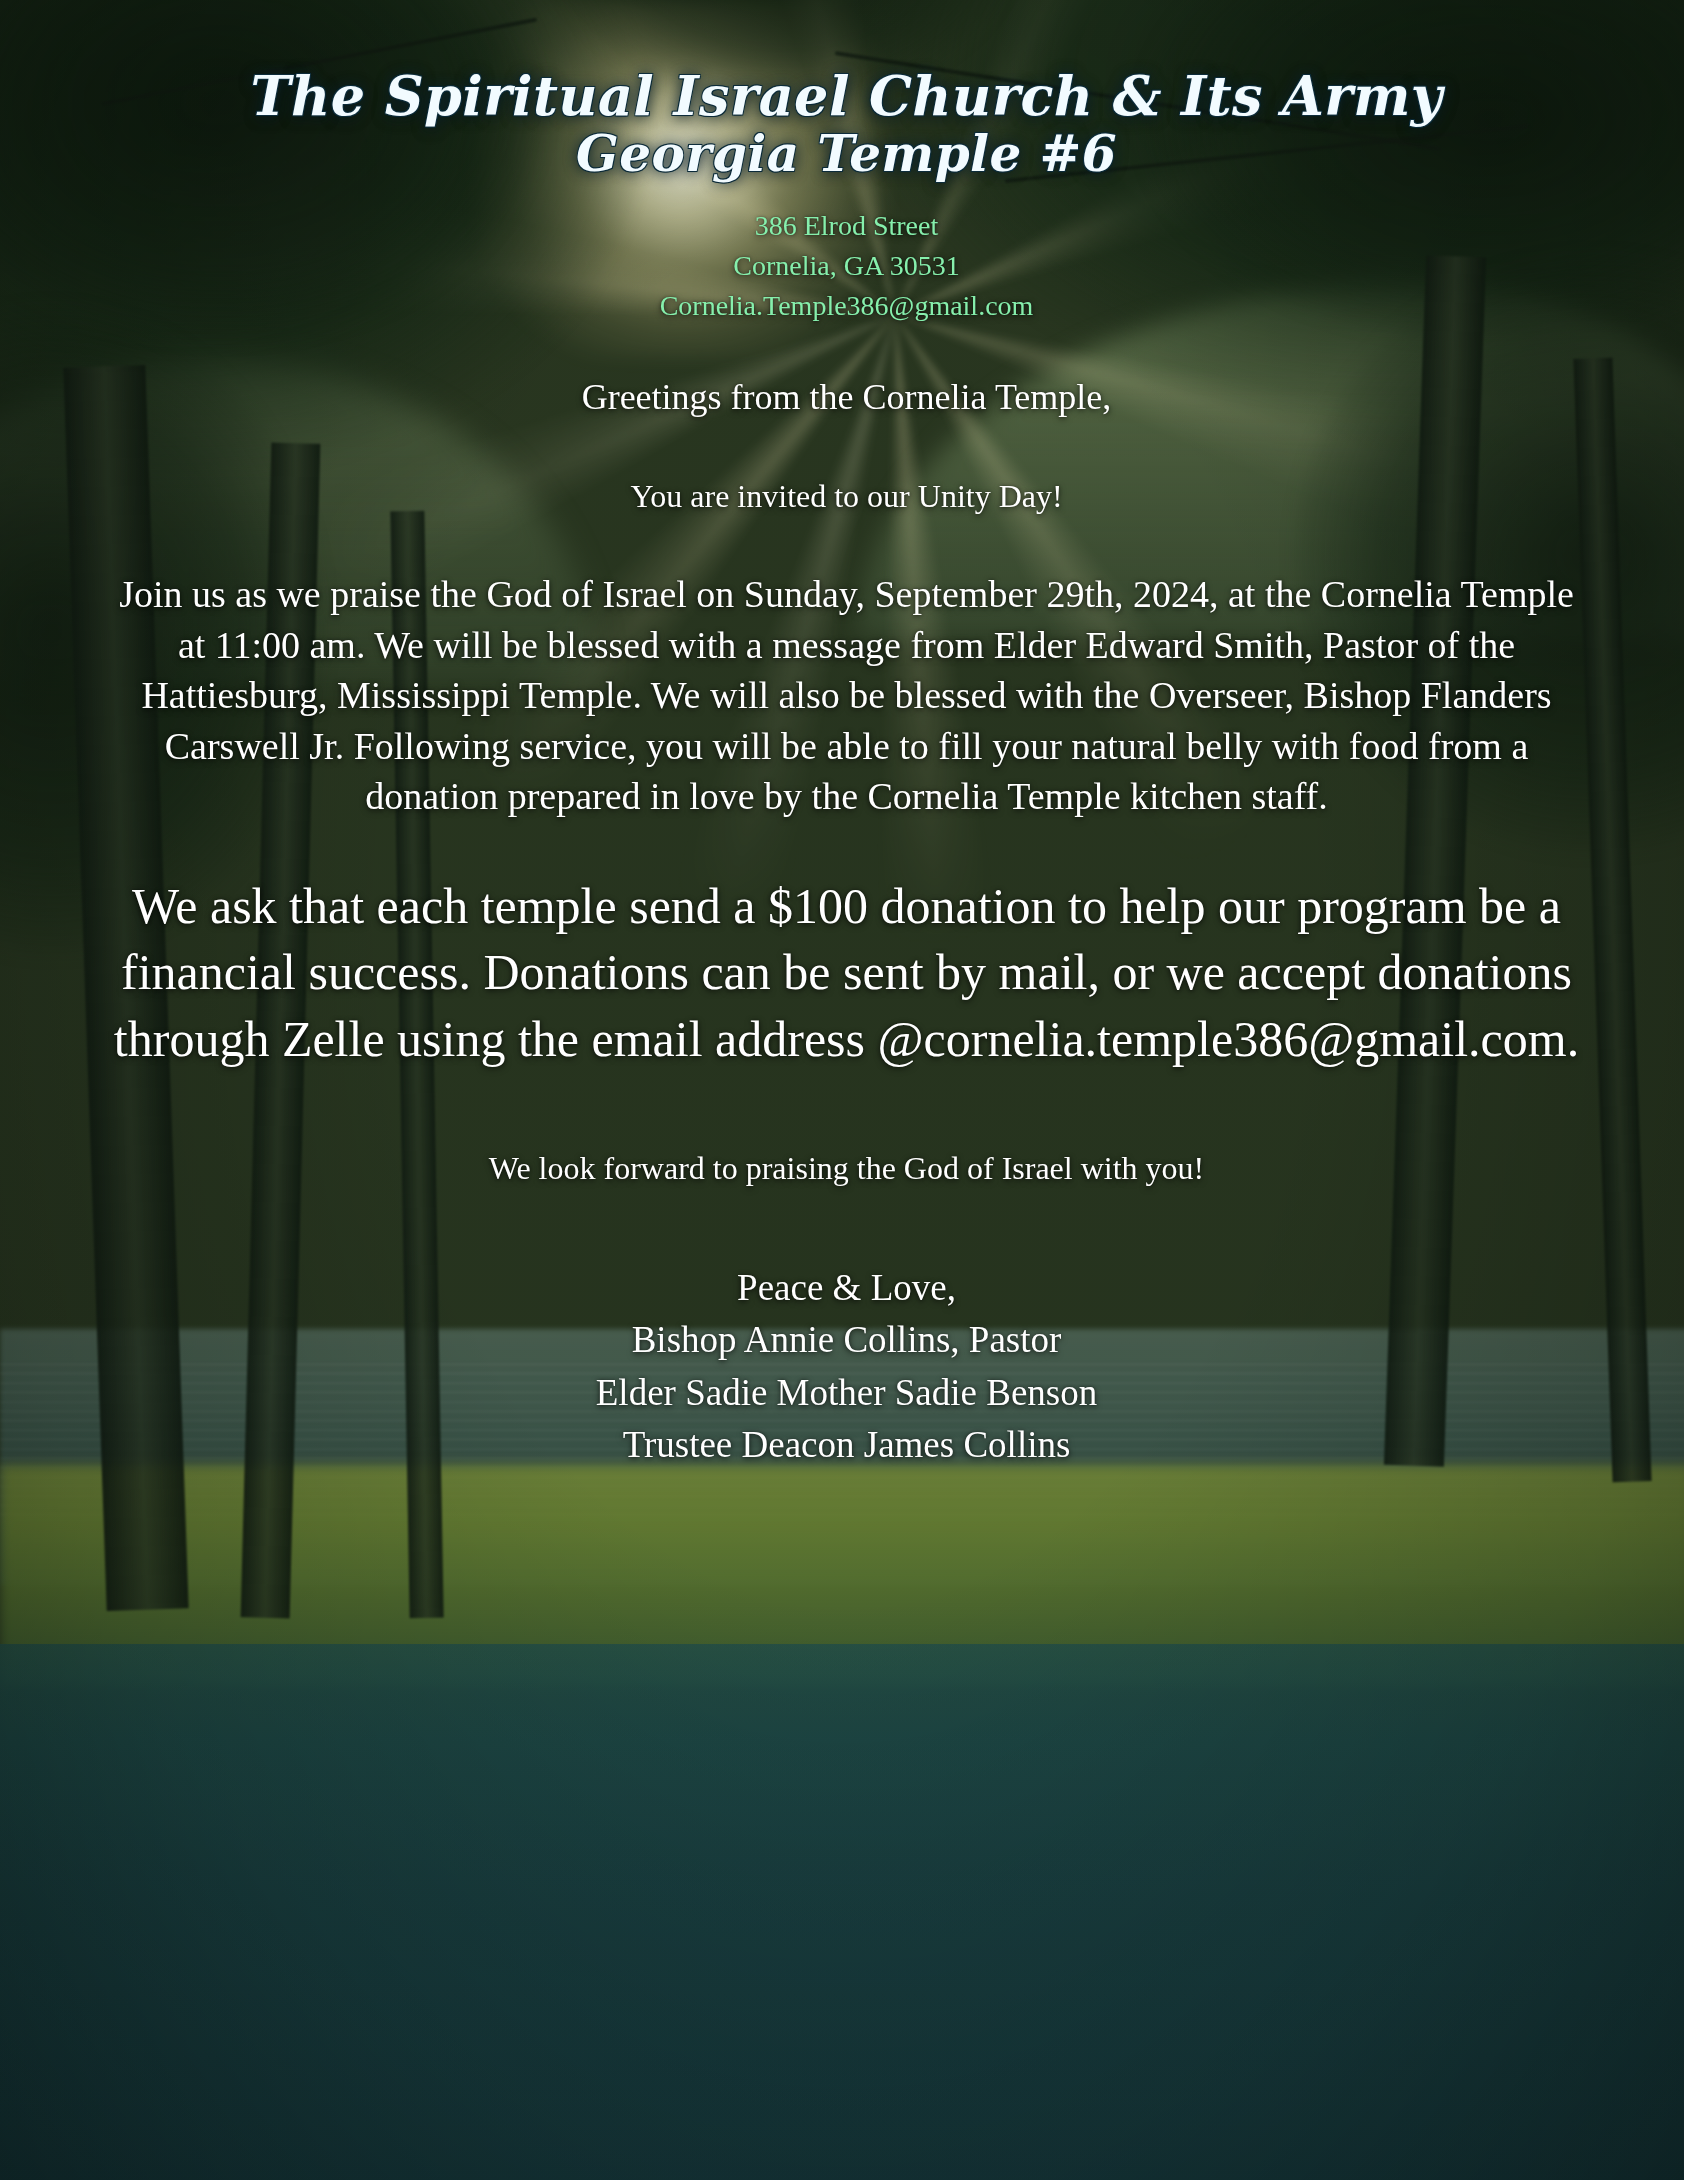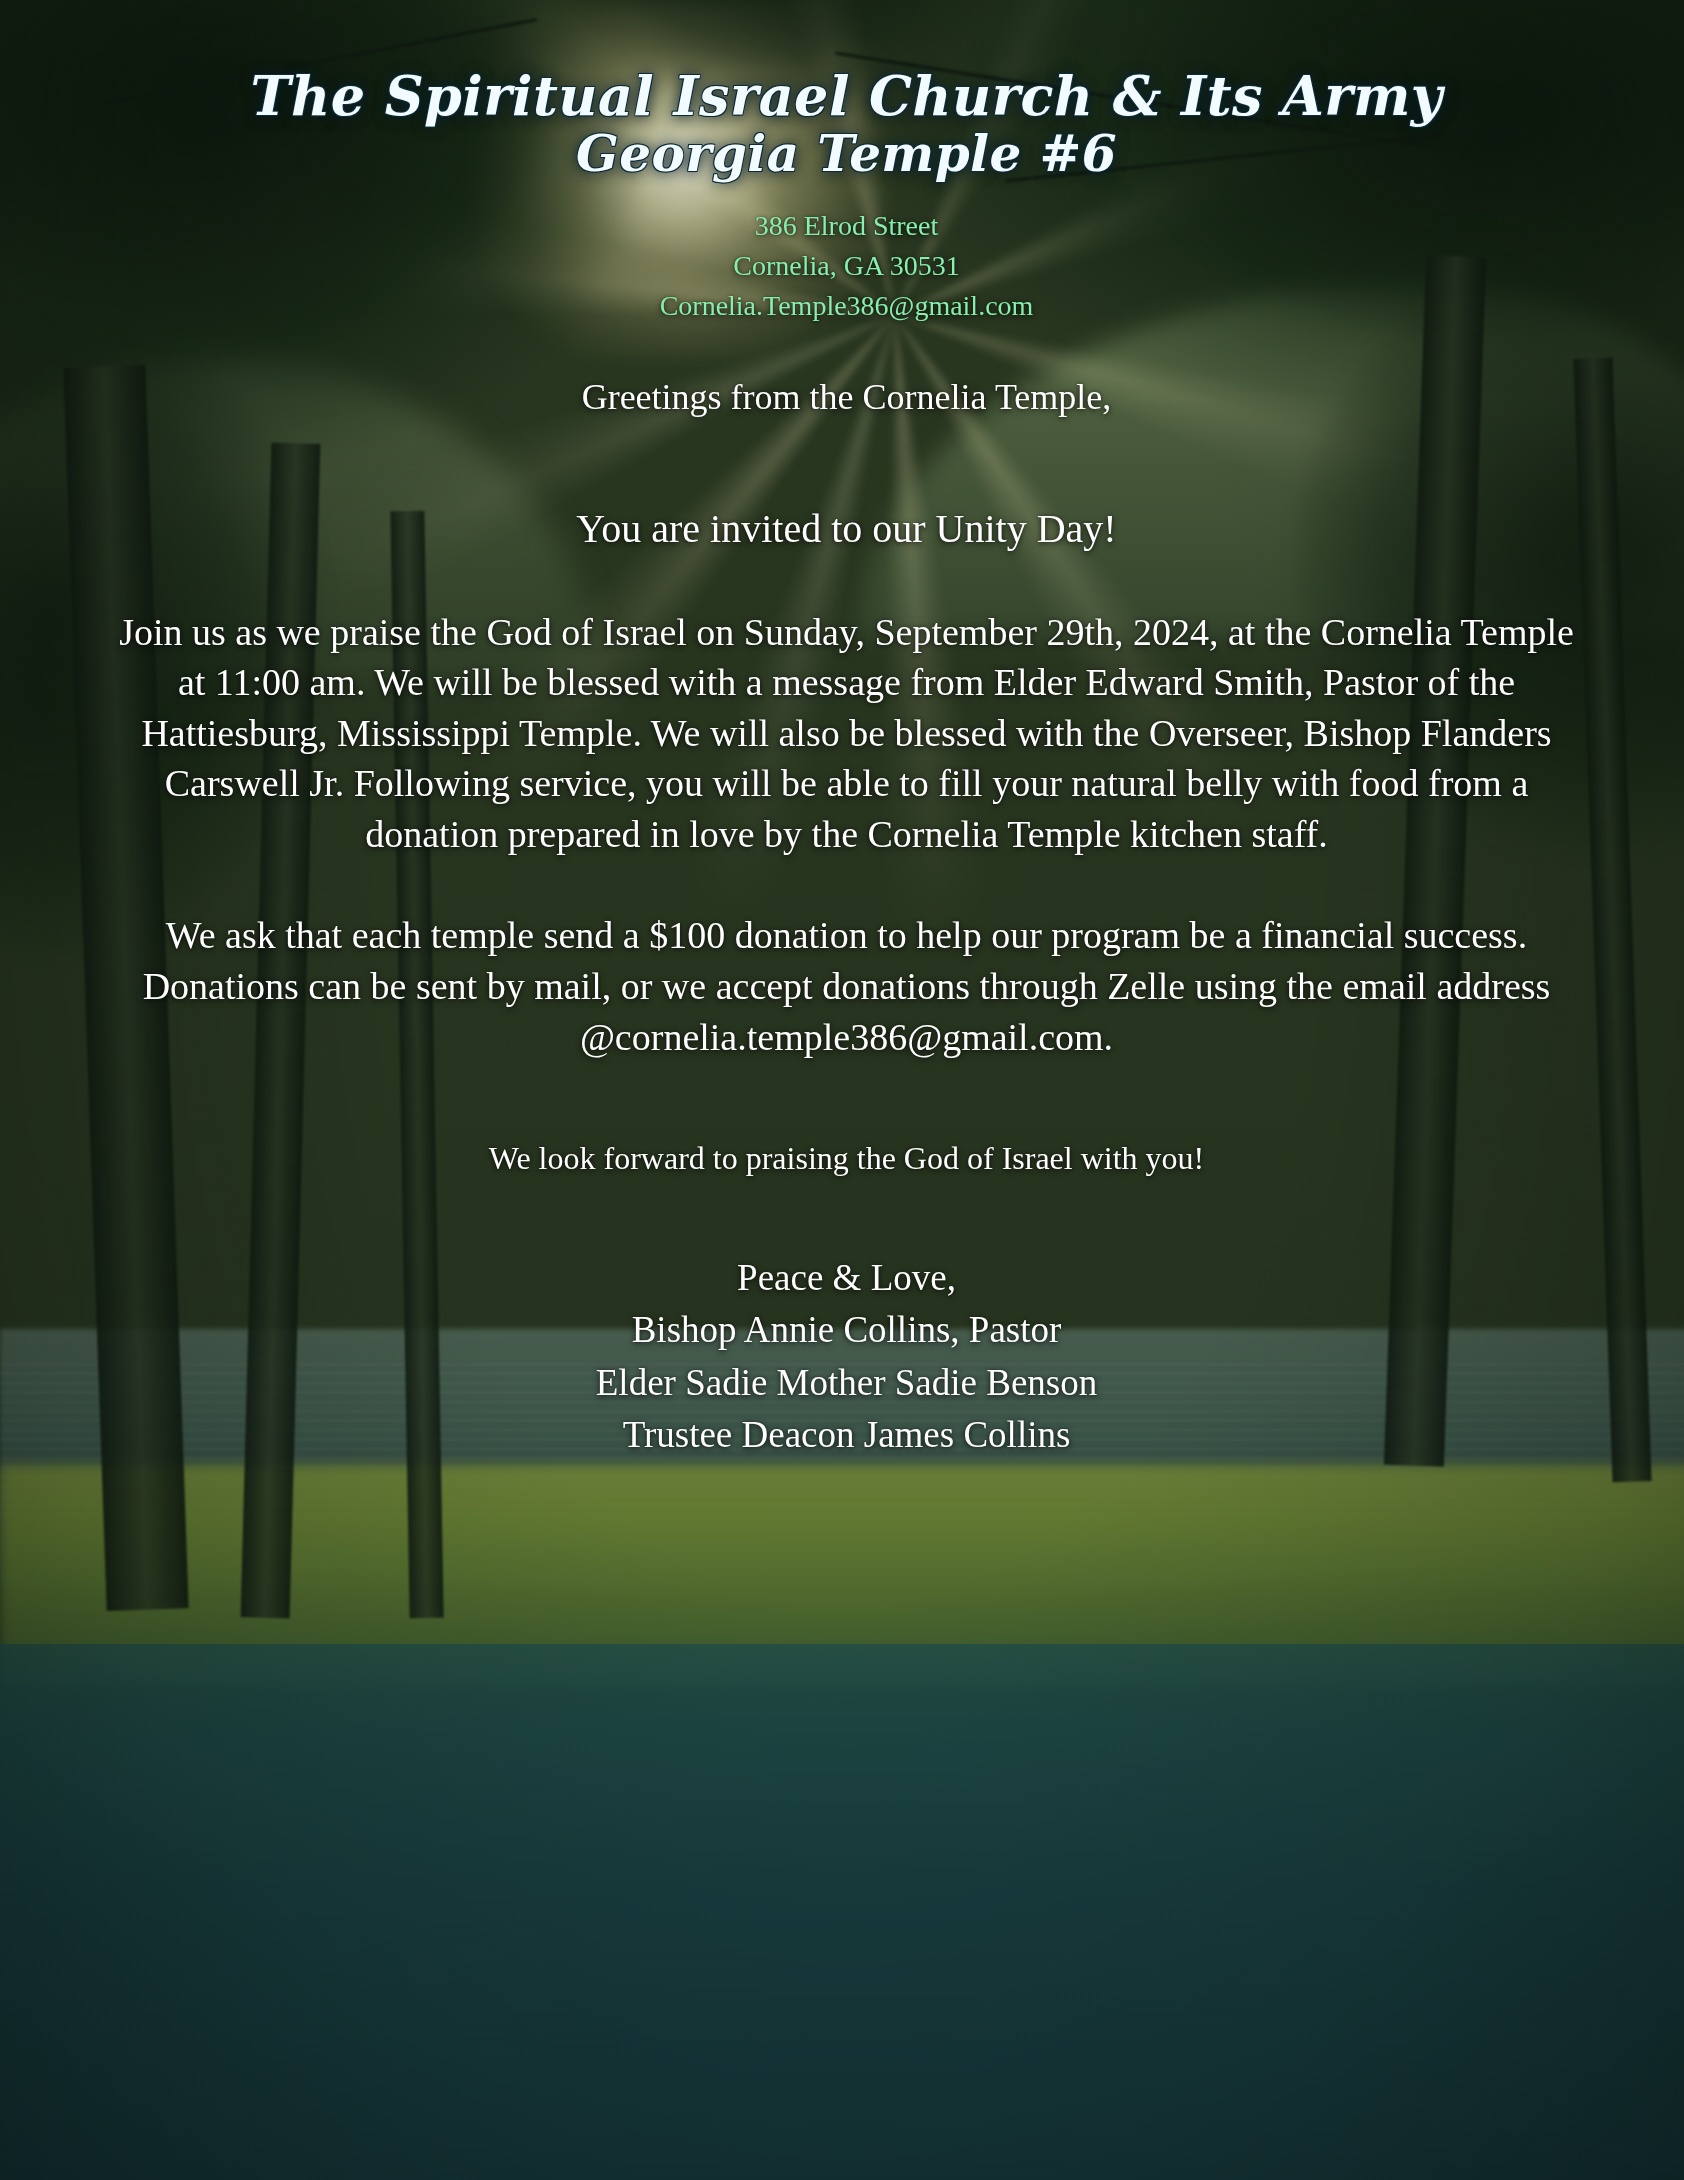--- a/index.html
+++ b/index.html
@@ -285,23 +285,23 @@
     line-height: 1.0;
     color: #ffffff;
   }
   .para {
     font-size: 35px;
     line-height: 1.33;
     margin: 0;
     text-shadow: 0 1.7px 6.8px rgba(0,0,0,0.6), 0 0 3.4px rgba(0,0,0,0.45);
   }
   .para.greeting { font-size: 36px; }
-  .para.invite   { font-size: 40px; margin-top: 80px; }
+  .para.invite   { font-size: 32px; margin-top: 53px; }
   .para.main     { font-size: 38px; line-height: 1.33; margin-top: 52px; }
-  .para.donation { font-size: 38px; line-height: 1.33; margin-top: 51px; }
+  .para.donation { font-size: 50px; line-height: 1.33; margin-top: 51px; }
   .para.closing  { font-size: 32px; margin-top: 75px; }
 
   .signature {
     margin-top: 72px;
     font-size: 37px;
     line-height: 1.42;
     text-shadow: 0 1.7px 6.8px rgba(0,0,0,0.6), 0 0 3.4px rgba(0,0,0,0.45);
   }
   .sig-line { margin: 0; }
 </style>

